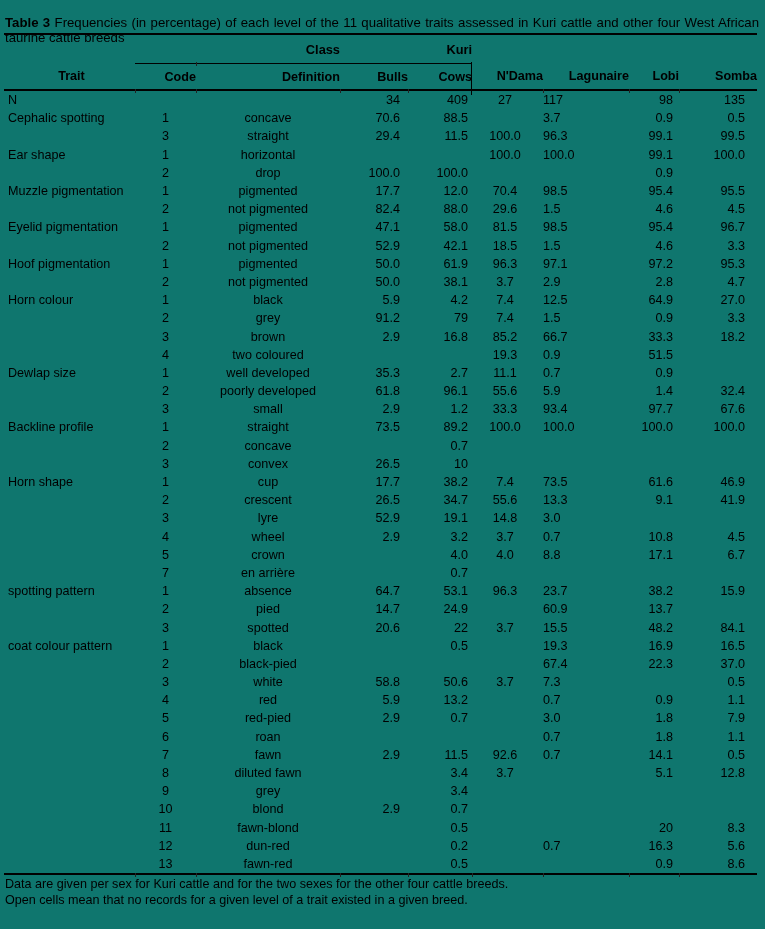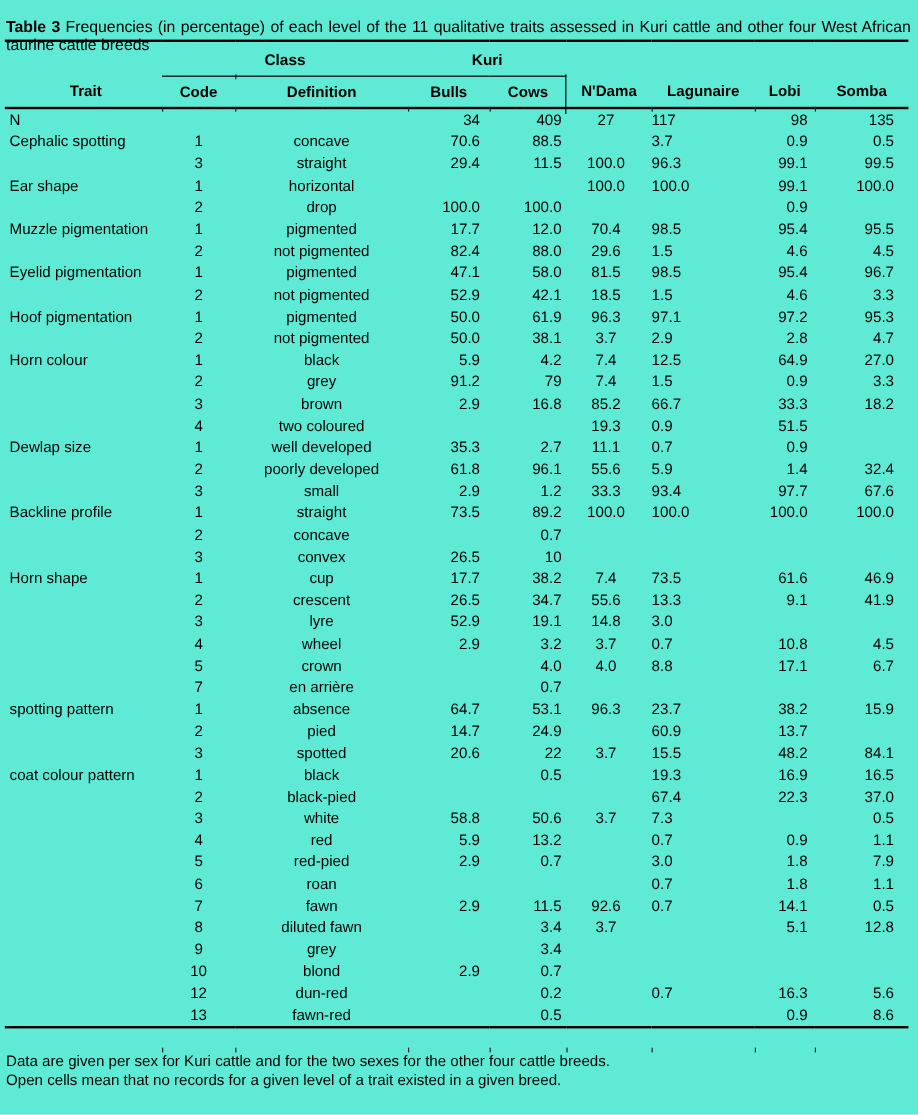--- a/index.html
+++ b/index.html
@@ -1,36 +1,36 @@
 <!DOCTYPE html>
 <html><head>
 <meta charset="utf-8">
 <style>
   html,body {margin:0; padding:0; background:#ffffff;}
   #page {
-    position:relative; width:765px; height:929px; background:#5eead4;
+    position:relative; width:765px; height:929px; background:#0f766e;
     color:#000; font-family:"Liberation Sans", sans-serif;
     overflow:hidden;
   }
   .title {
     padding:3px 6px 0 5px;
     font-size:13.2px; line-height:14.6px;
     text-align:justify;
   }
   .title b {font-weight:bold;}
   table.freq {
     position:absolute; top:33px; left:4px; width:753px;
     border-collapse:collapse; table-layout:fixed;
     border-top:2px solid #000; border-bottom:2px solid #000;
     font-size:12.6px;
   }
   col.w0{width:131px} col.w1{width:61px} col.w2{width:144px}
   col.w3{width:68px} col.w4{width:64px} col.w5{width:71px}
   col.w6{width:86px} col.w7{width:50px} col.w8{width:78px}
-  thead th {font-weight:bold; padding:0; vertical-align:middle; text-align:center; white-space:nowrap;}
+  thead th {font-weight:bold; padding:0; vertical-align:middle; text-align:right; white-space:nowrap;}
   tr.spanner th {height:28px; font-size:12.8px;}
   th.spanner-line {border-bottom:1.5px solid #000;}
   tr.heads th {height:25px; border-bottom:2px solid #000;}
   th.h-trait {text-align:center; padding-left:4px;}
   tbody td {
     height:18.2px; padding:0; vertical-align:middle;
     white-space:nowrap; overflow:hidden;
   }
   td.c0 {text-align:left; padding-left:4px;}
   td.c1 {text-align:center;}
@@ -526,20 +526,31 @@
           <td class="c2">blond</td>
           <td class="c3">2.9</td>
           <td class="c4">0.7</td>
           <td class="c5"></td>
           <td class="c6"></td>
           <td class="c7"></td>
           <td class="c8"></td>
         </tr>
         <tr>
           <td class="c0"></td>
+          <td class="c1">11</td>
+          <td class="c2">fawn-blond</td>
+          <td class="c3"></td>
+          <td class="c4">0.5</td>
+          <td class="c5"></td>
+          <td class="c6"></td>
+          <td class="c7">20</td>
+          <td class="c8">8.3</td>
+        </tr>
+        <tr>
+          <td class="c0"></td>
           <td class="c1">12</td>
           <td class="c2">dun-red</td>
           <td class="c3"></td>
           <td class="c4">0.2</td>
           <td class="c5"></td>
           <td class="c6">0.7</td>
           <td class="c7">16.3</td>
           <td class="c8">5.6</td>
         </tr>
         <tr>

